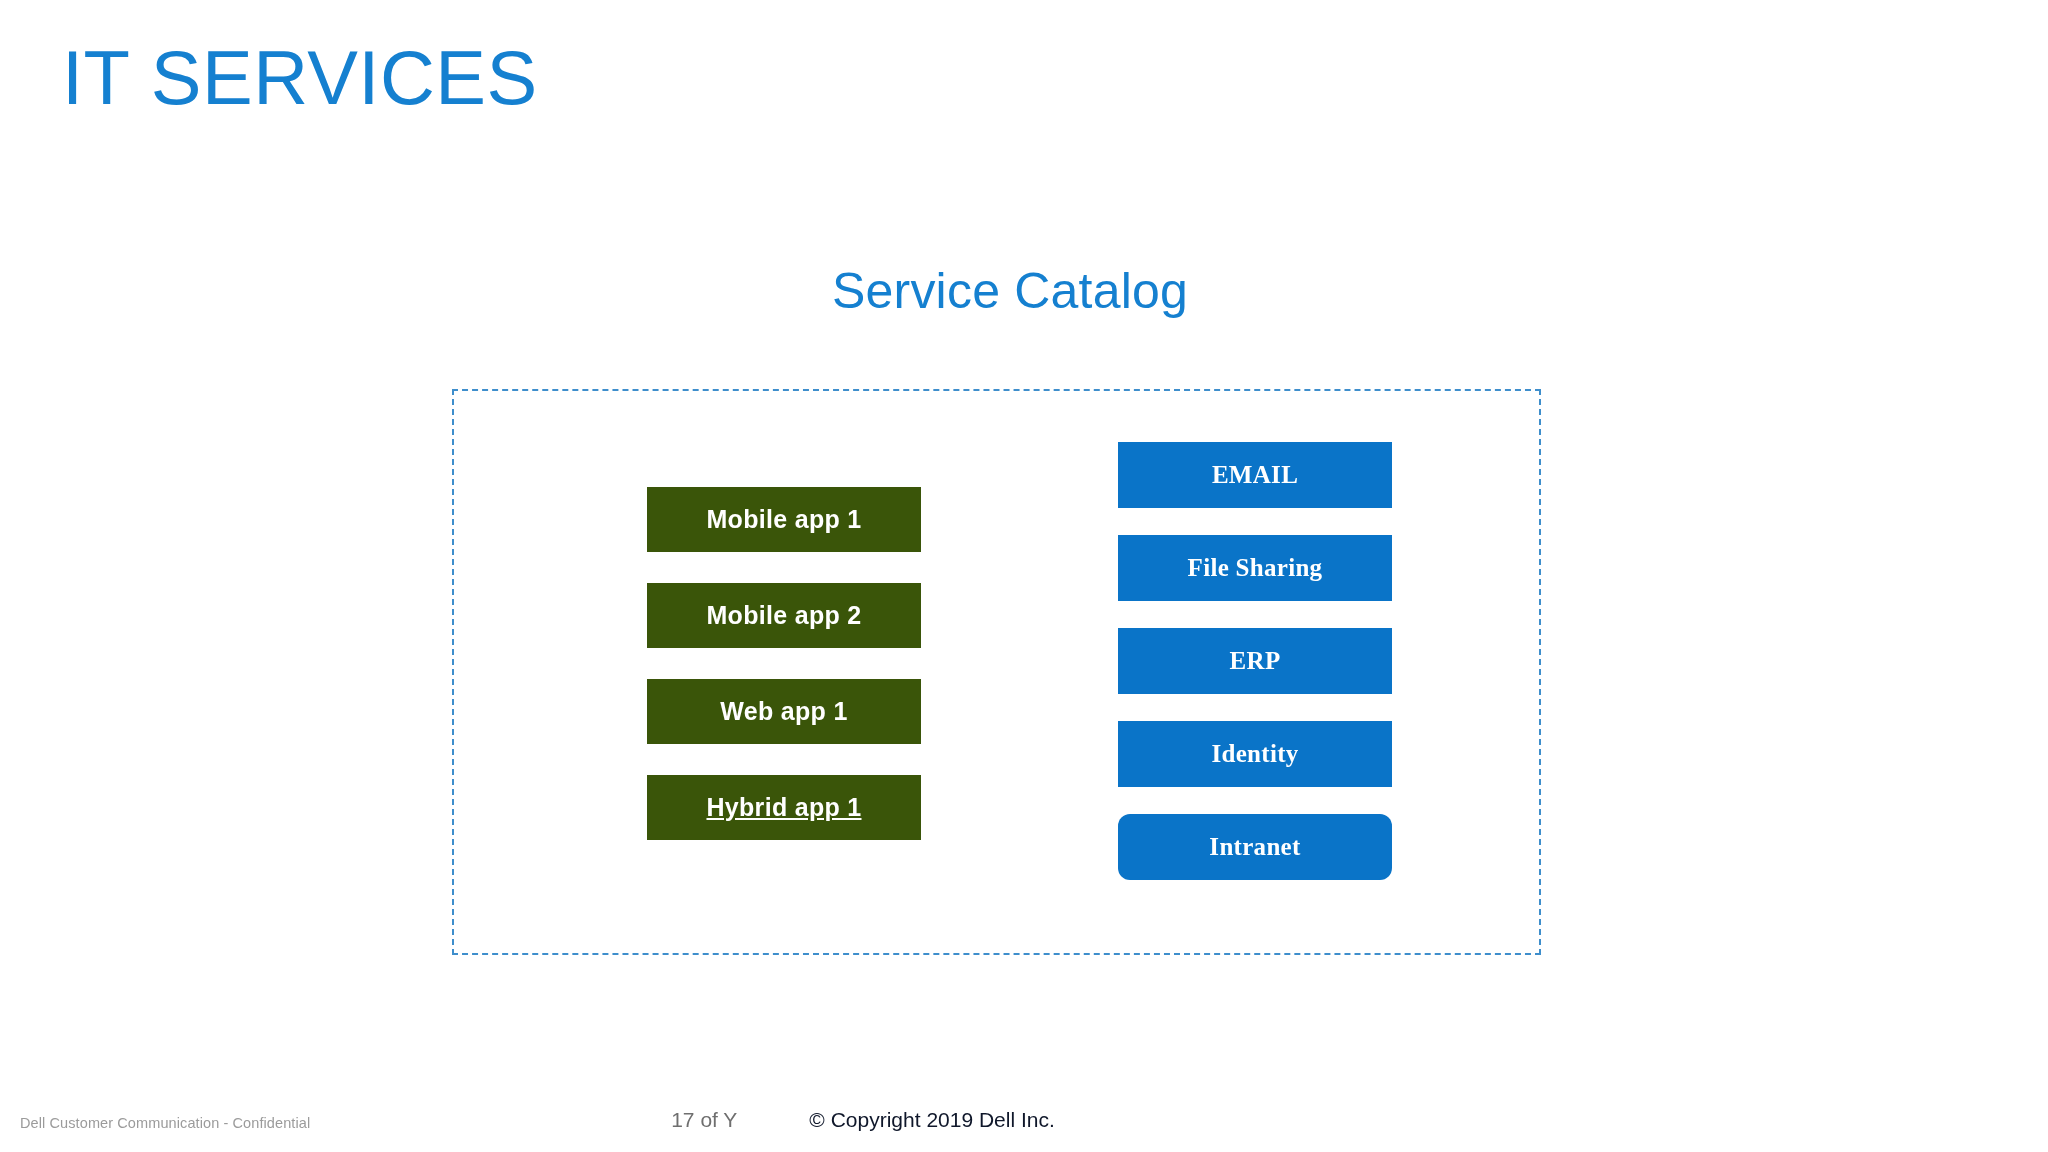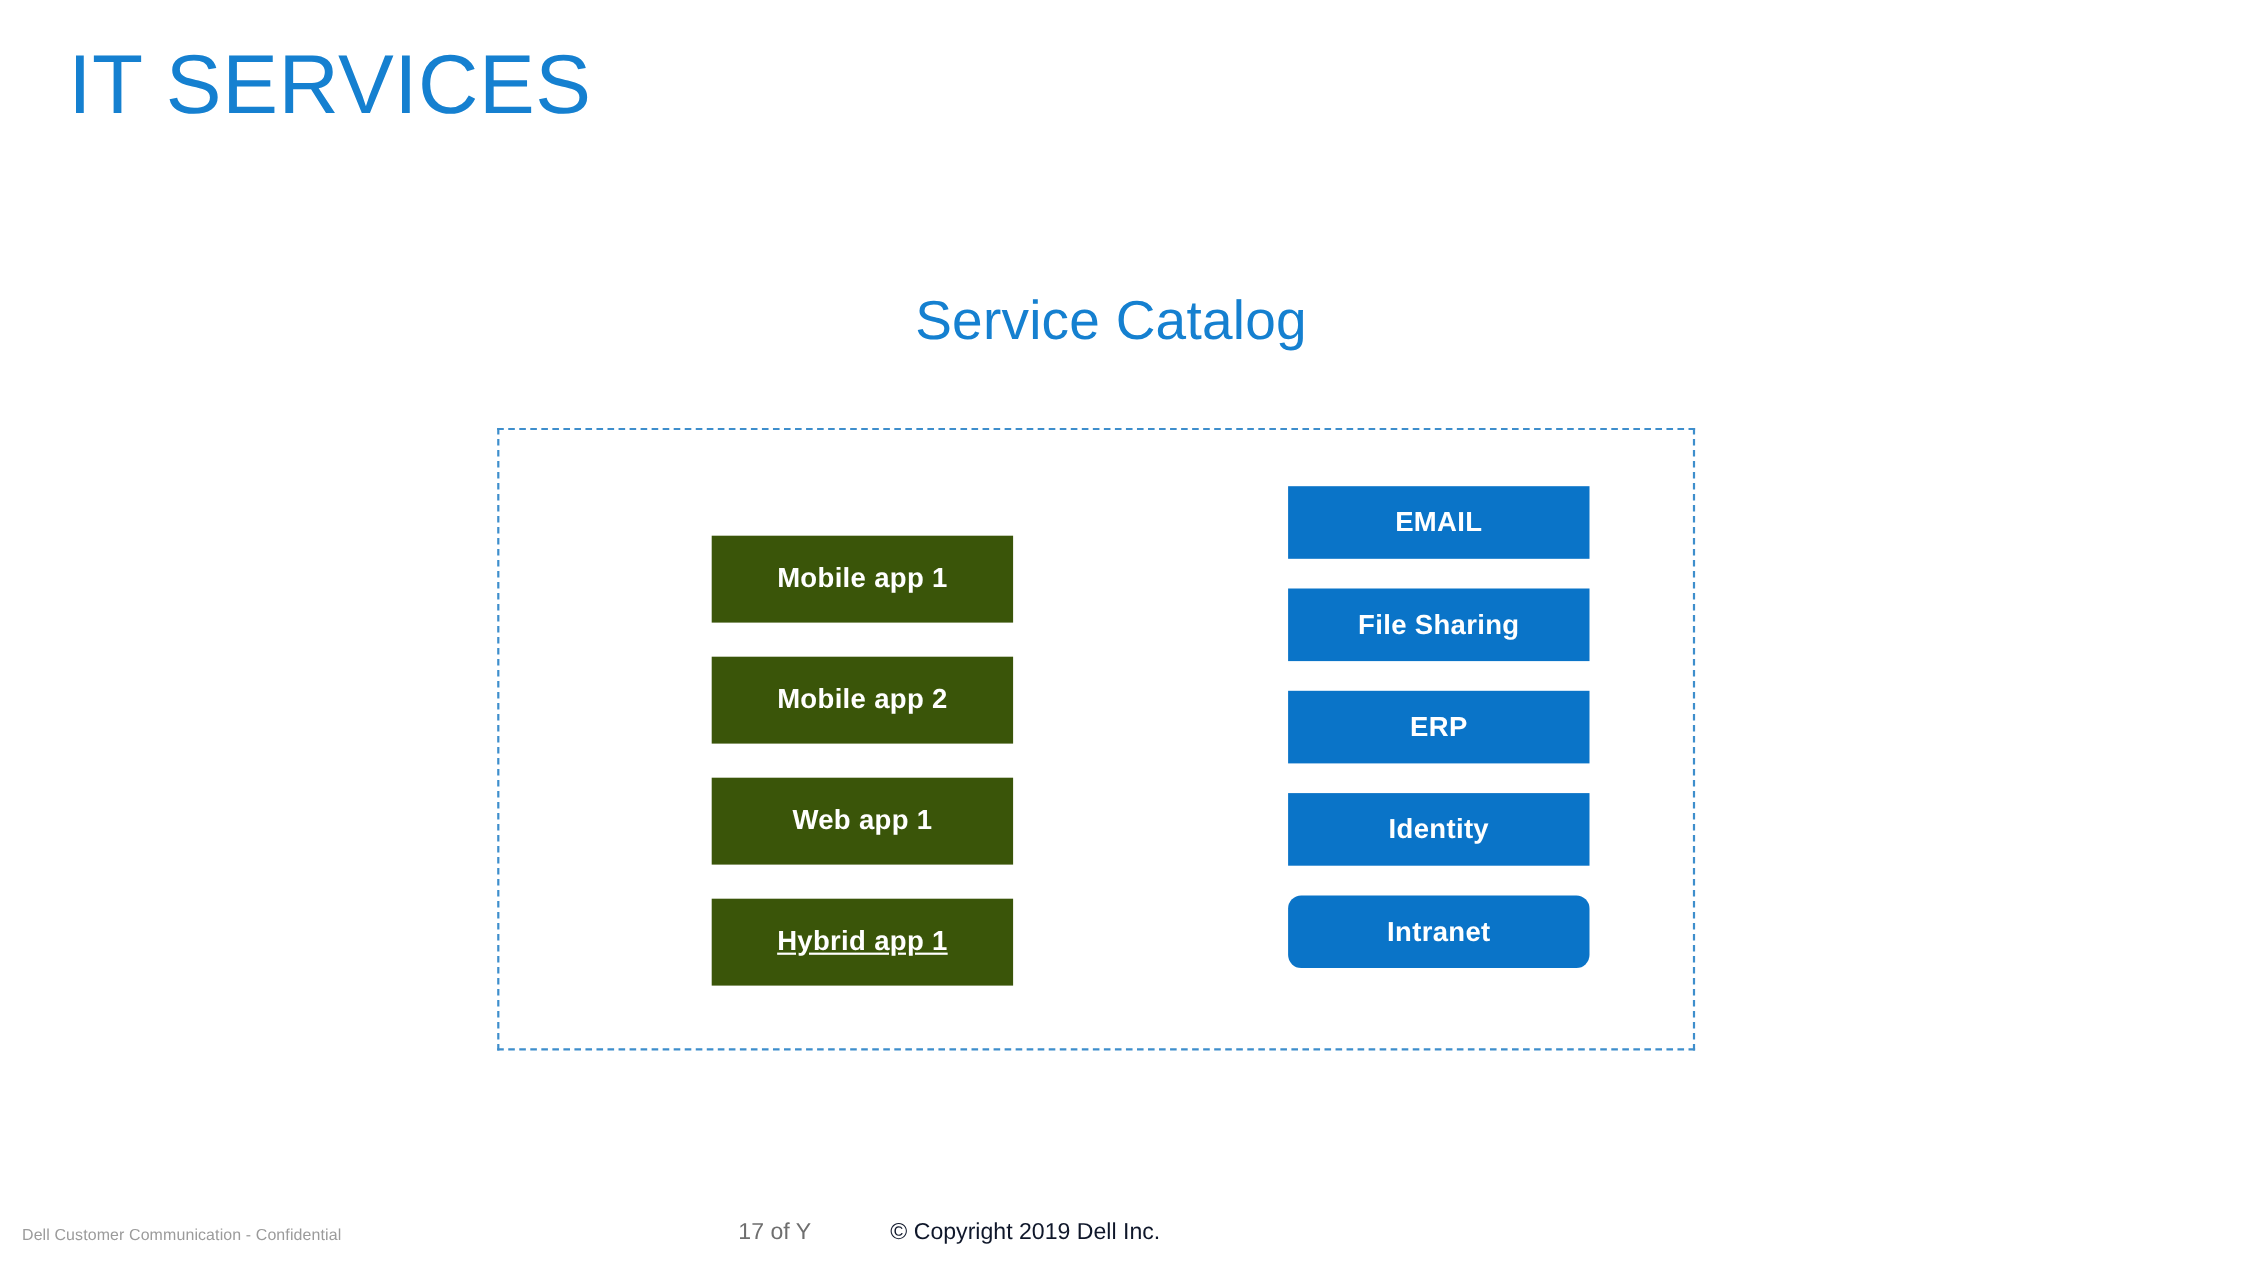--- a/index.html
+++ b/index.html
@@ -61,41 +61,42 @@
 
   
   .apps-column {
     position: absolute;
     left: 647px;
     top: 487px;
     width: 274px;
   }
   .services-column {
     position: absolute;
-    left: 1171px;
+    left: 1118px;
     top: 442px;
     width: 274px;
+    font-family: Liberation Serif, serif;
   }
 
   
   .box {
     box-sizing: border-box;
     width: 274px;
     display: flex;
     align-items: center;
     justify-content: center;
     text-align: center;
     color: #ffffff;
     font-weight: bold;
     letter-spacing: 0.3px;
     user-select: none;
   }
 
   .box-app {
-    height: 79px;
+    height: 65px;
     background: #3A5509;
     font-size: 25px;
     margin-bottom: 31px;
   }
   .box-app:last-child { margin-bottom: 13px; text-decoration: underline; }
 
   .box-service {
     height: 66px;
     background: #0A74C8;
     font-size: 25px;

